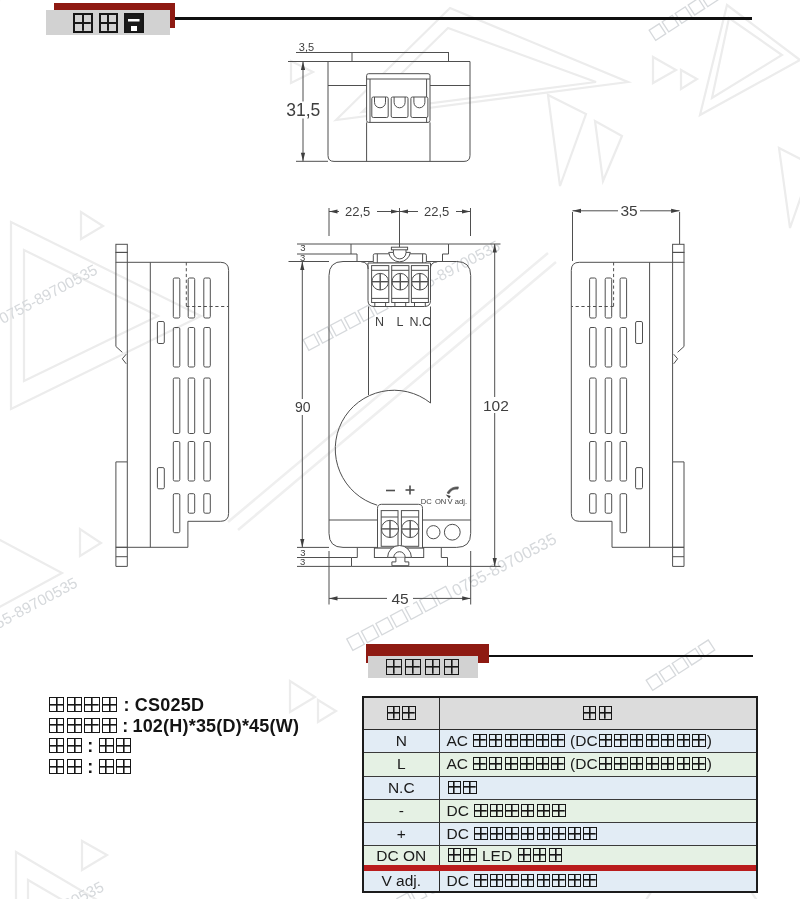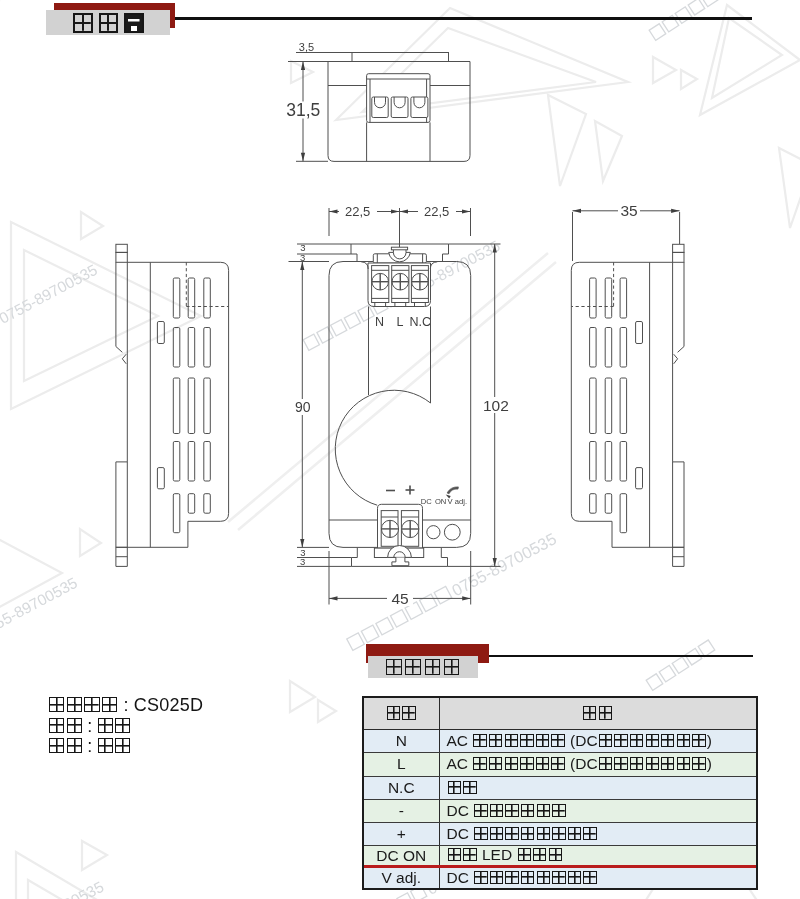--- a/index.html
+++ b/index.html
@@ -375,22 +375,23 @@
     </svg>
 
   <div class="abs" style="left:54px;top:2.5px;width:121px;height:25px;background:#8e1a12;"></div>
   <div class="abs" style="left:46px;top:10px;width:124px;height:25px;background:#d2d2d2;"></div>
   <div class="abs" style="left:175px;top:17px;width:577px;height:2.6px;background:#101010;"></div>
 
   <div class="abs" style="left:70px;top:13.2px;">
     <span class="cj c21"></span><span class="cj c21"></span><span class="cj c21" style="background-color:#1a1a1a;background-image:linear-gradient(#fff,#fff),linear-gradient(#fff,#fff);background-size:72% 2.5px,6px 6px;background-position:center 3.5px,center 10.5px;"></span>
   </div>
 
-  <div class="abs" style="left:48px;top:695px;font-size:18px;font-weight:normal;color:#141414;line-height:20.7px;letter-spacing:0.2px;white-space:nowrap;">
+  <div class="abs" style="left:48px;top:695px;font-size:18px;font-weight:bold;color:#141414;line-height:20.7px;letter-spacing:0.2px;white-space:nowrap;">
     <div><span class="cj c17"></span><span class="cj c17"></span><span class="cj c17"></span><span class="cj c17"></span>&nbsp;:&nbsp;CS025D</div>
+    <div><span class="cj c17"></span><span class="cj c17"></span><span class="cj c17"></span><span class="cj c17"></span><span style="padding:0 4px;">:</span>102(H)*35(D)*45(W)</div>
     <div><span class="cj c17"></span><span class="cj c17"></span><span style="padding:0 4px;">:</span><span class="cj c17"></span><span class="cj c17"></span></div>
     <div><span class="cj c17"></span><span class="cj c17"></span><span style="padding:0 4px;">:</span><span class="cj c17"></span><span class="cj c17"></span></div>
   </div>
 
   <div class="abs" style="left:365.5px;top:643.7px;width:123.7px;height:19.3px;background:#8e1a12;"></div>
   <div class="abs" style="left:368.2px;top:656.4px;width:110px;height:22px;background:#d2d2d2;"></div>
   <div class="abs" style="left:489px;top:654.8px;width:264px;height:2.5px;background:#101010;"></div>
   <div class="abs" style="left:384.5px;top:659.3px;">
     <span class="cj" style="width:13.6px;height:13.6px;margin:0 1.8px;border-width:1.8px;"></span><span class="cj" style="width:13.6px;height:13.6px;margin:0 1.8px;border-width:1.8px;"></span><span class="cj" style="width:13.6px;height:13.6px;margin:0 1.8px;border-width:1.8px;"></span><span class="cj" style="width:13.6px;height:13.6px;margin:0 1.8px;border-width:1.8px;"></span>
   </div>
@@ -422,21 +423,21 @@
     <div style="display:flex;background:#e5f1e4;border-bottom:1px solid #3a3a3a;height:22.1px;align-items:center;">
       <div style="width:74.5px;text-align:center;border-right:1.5px solid #2a2a2a;align-self:stretch;display:flex;align-items:center;justify-content:center;">-</div>
       <div style="flex:1;padding-left:7px;">DC <span class="cj c15"></span><span class="cj c15"></span><span class="cj c15"></span><span class="cj c15"></span><span class="cj c15"></span><span class="cj c15"></span></div>
     </div>
 
     <div style="display:flex;background:#e2ecf5;border-bottom:1px solid #3a3a3a;height:22.1px;align-items:center;">
       <div style="width:74.5px;text-align:center;border-right:1.5px solid #2a2a2a;align-self:stretch;display:flex;align-items:center;justify-content:center;">+</div>
       <div style="flex:1;padding-left:7px;">DC <span class="cj c15"></span><span class="cj c15"></span><span class="cj c15"></span><span class="cj c15"></span><span class="cj c15"></span><span class="cj c15"></span><span class="cj c15"></span><span class="cj c15"></span></div>
     </div>
 
-    <div style="display:flex;background:#e5f1e4;border-bottom:3px solid #b91c1c;height:18.8px;">
+    <div style="display:flex;background:#e5f1e4;border-bottom:6px solid #b91c1c;height:18.8px;align-items:center;">
       <div style="width:74.5px;text-align:center;border-right:1.5px solid #2a2a2a;align-self:stretch;display:flex;align-items:center;justify-content:center;">DC ON</div>
       <div style="flex:1;padding-left:7px;"><span class="cj c15"></span><span class="cj c15"></span> LED <span class="cj c15"></span><span class="cj c15"></span><span class="cj c15"></span></div>
     </div>
 
     <div style="display:flex;background:#e2ecf5;height:19.4px;align-items:center;">
       <div style="width:74.5px;text-align:center;border-right:1.5px solid #2a2a2a;align-self:stretch;display:flex;align-items:center;justify-content:center;">V adj.</div>
       <div style="flex:1;padding-left:7px;">DC <span class="cj c15"></span><span class="cj c15"></span><span class="cj c15"></span><span class="cj c15"></span><span class="cj c15"></span><span class="cj c15"></span><span class="cj c15"></span><span class="cj c15"></span></div>
     </div>
   </div>
 </div>

